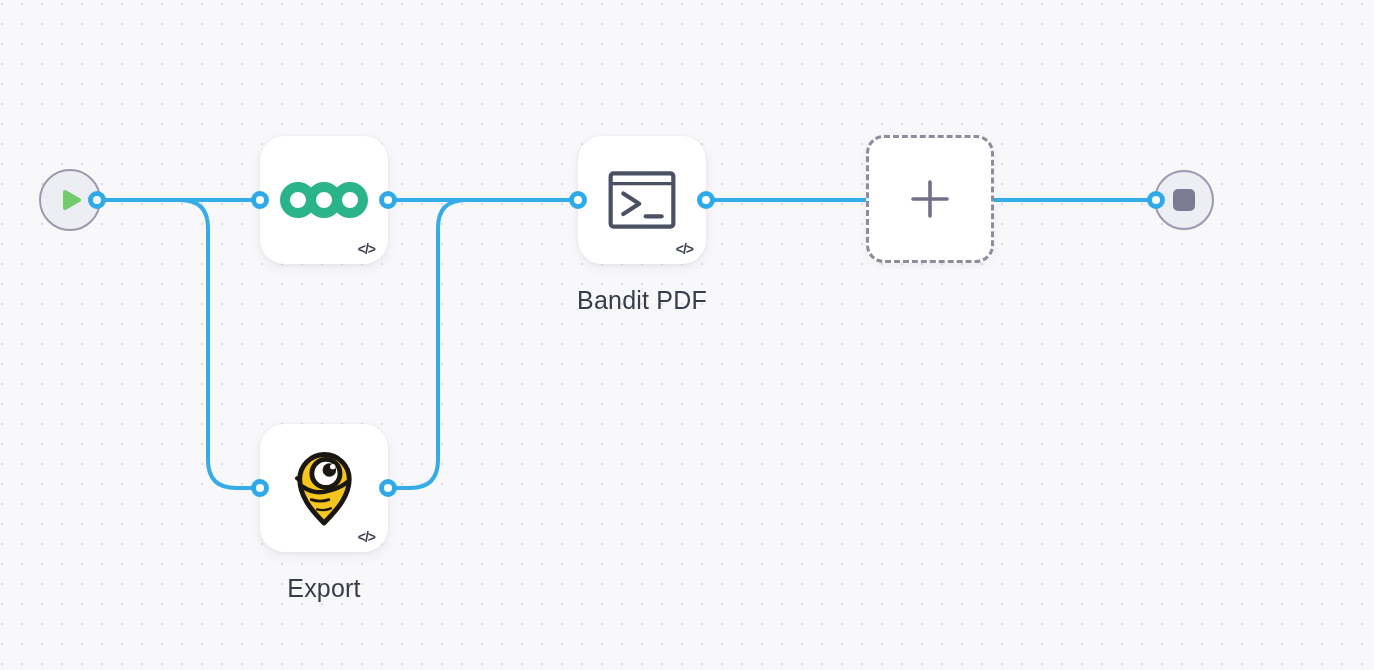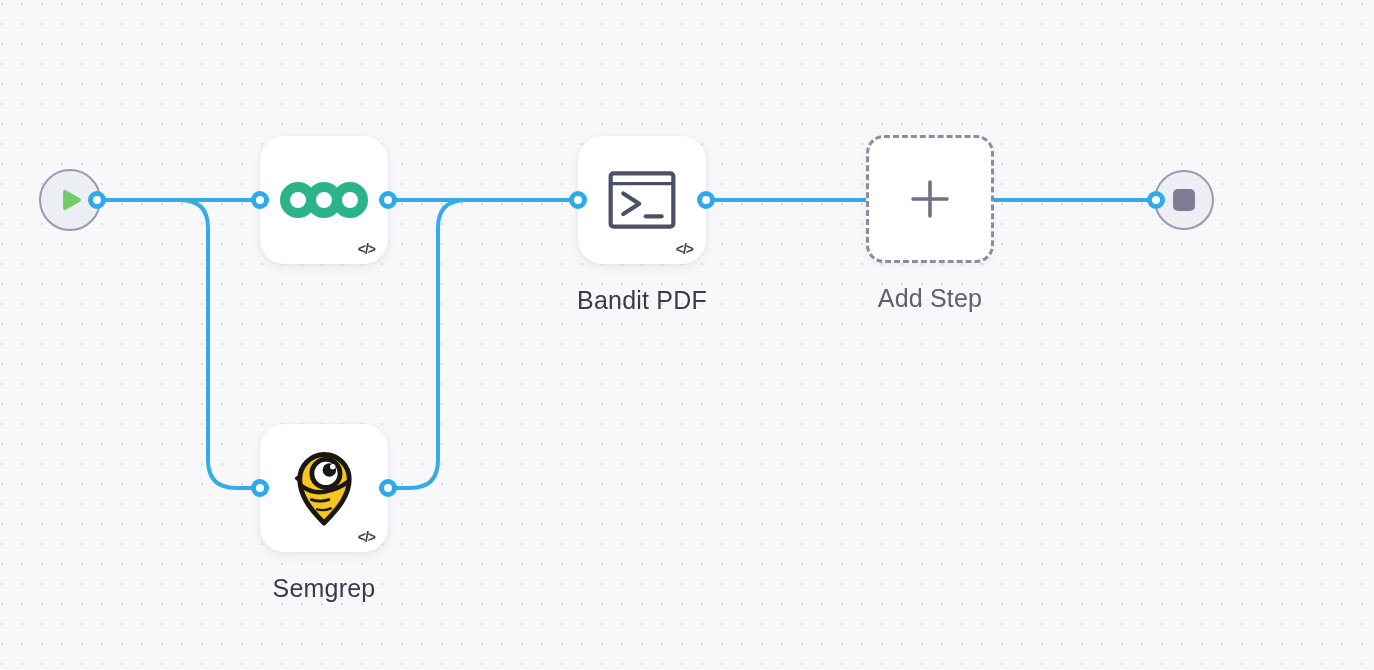--- a/index.html
+++ b/index.html
@@ -125,21 +125,21 @@
         <circle cx="39.5" cy="23.5" r="7" fill="#1a1713"></circle>
         <circle cx="43" cy="20" r="2.8" fill="#ffffff"></circle>
         <circle cx="33" cy="29" r="1.8" fill="#ffffff"></circle>
         <path d="M11 40 Q22 48 34 46 Q49 43 58 36" fill="none" stroke="#1a1713" stroke-width="4.5" stroke-linecap="round"></path>
         <path d="M21 54 Q30 57 39 54" fill="none" stroke="#1a1713" stroke-width="3" stroke-linecap="round"></path>
         <path d="M27 64 Q34 66 41 63" fill="none" stroke="#1a1713" stroke-width="2.5" stroke-linecap="round"></path>
       </svg>
     </span>
     <span class="code-badge">&lt;/&gt;</span>
   </div>
-  <div class="node-label" style="left:214px;top:574px;">Semgrep</div>
+  <div class="node-label" style="left:214px;top:574px;">Export</div>
 
   <div class="node-box" style="left:578px;top:136px;">
     <span style="display:flex;">
       <svg width="68" height="58" viewBox="0 0 72 62">
         <g fill="none" stroke="#4b5164">
           <rect x="2.5" y="2.5" width="67" height="57" rx="3" stroke-width="4.5"></rect>
           <path d="M3 13.5 H69" stroke-width="3.5"></path>
           <path d="M16 24 L33 35 L16 46" stroke-width="4.5" stroke-linecap="round" stroke-linejoin="round"></path>
           <path d="M40 48.5 H57" stroke-width="4.5" stroke-linecap="round"></path>
         </g>
@@ -152,21 +152,20 @@
   <div class="add-step-box" style="left:866px;top:135px;">
     <span style="display:flex;">
       <svg width="46" height="46" viewBox="0 0 46 46">
         <g stroke="#717086" stroke-width="3.6" stroke-linecap="round">
           <path d="M23 6 V40"></path>
           <path d="M6 23 H40"></path>
         </g>
       </svg>
     </span>
   </div>
-  <div class="node-label placeholder-label" style="left:820px;top:284px;">Add Step</div>
 
   <div class="round-node" style="left:1154px;top:170px;width:60px;height:60px;">
     <span class="stop-square"></span>
   </div>
 
   <div class="port" style="left:88px;top:191px;"></div>
   <div class="port" style="left:251px;top:191px;"></div>
   <div class="port" style="left:379px;top:191px;"></div>
   <div class="port" style="left:251px;top:479px;"></div>
   <div class="port" style="left:379px;top:479px;"></div>

